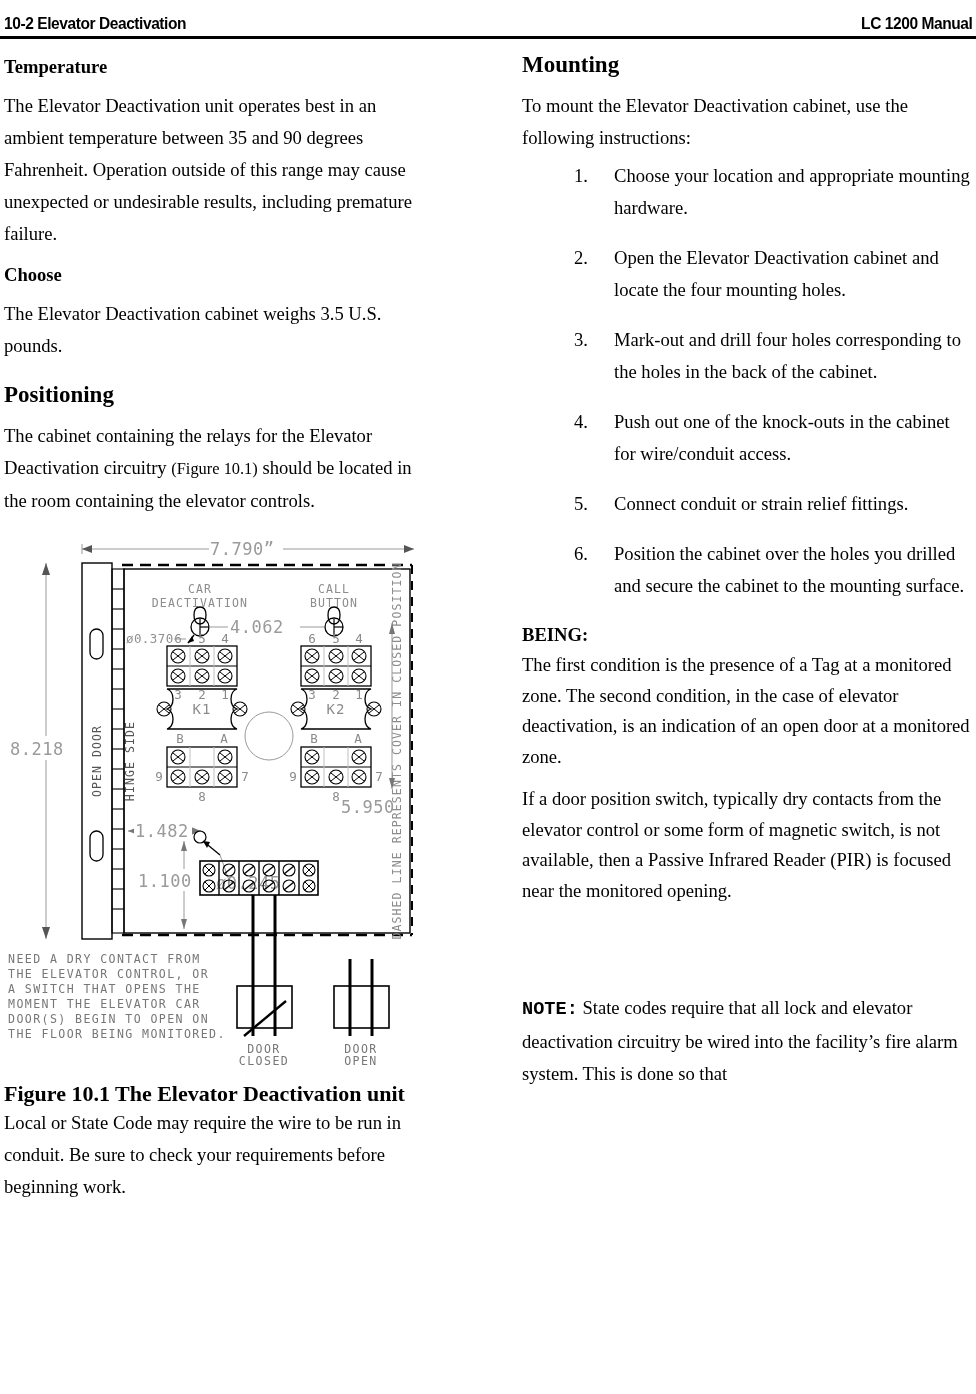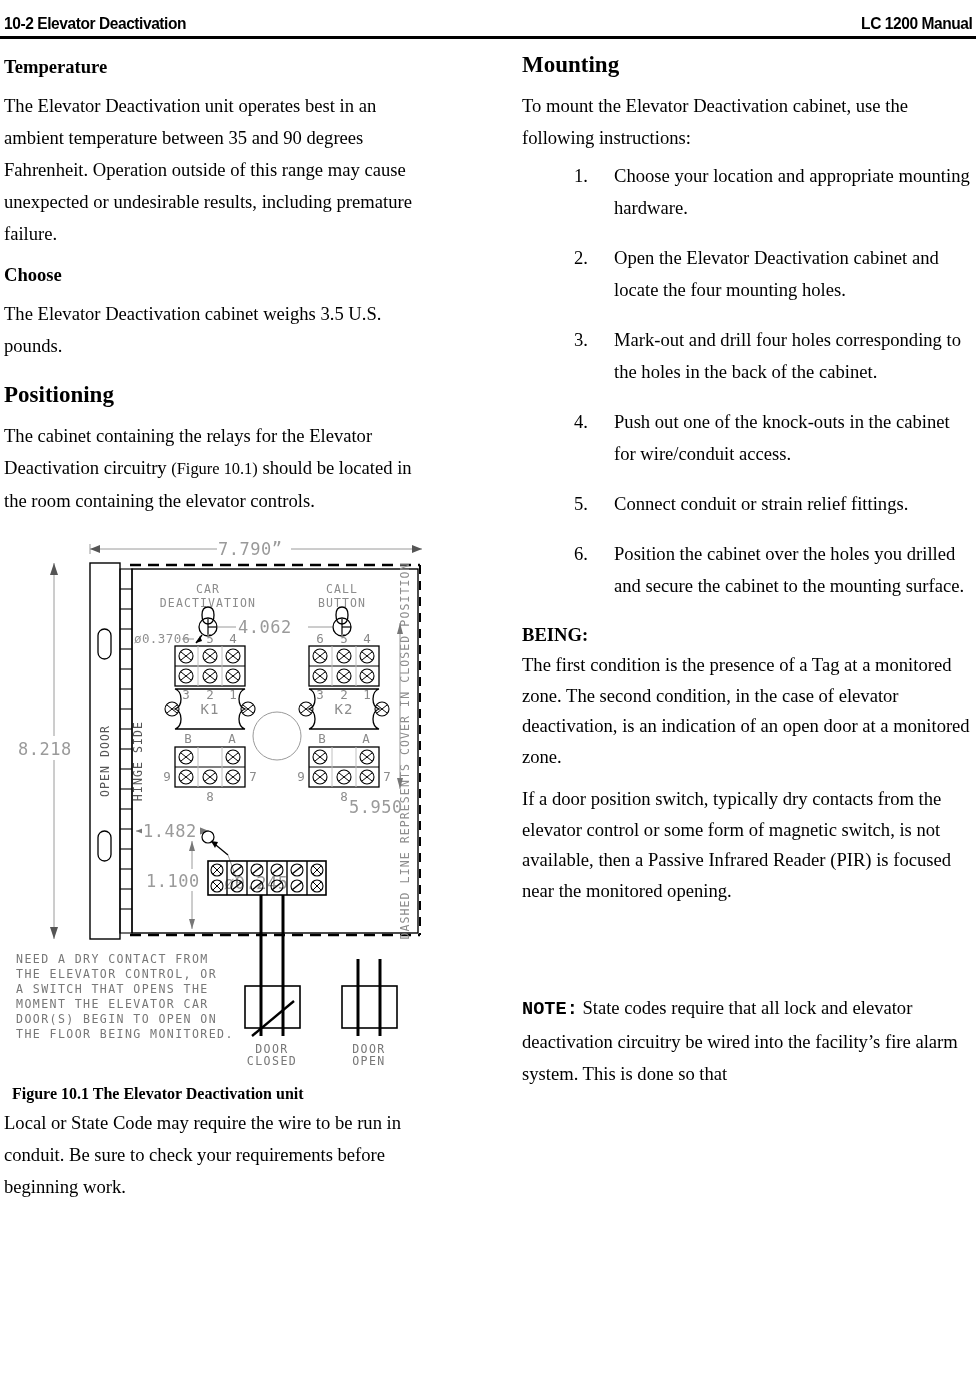--- a/index.html
+++ b/index.html
@@ -124,25 +124,24 @@
     font-size: 18.6px;
     line-height: 30px;
   }
   .inline-bold { font-weight: bold; font-family: Liberation Mono, monospace; }
 
   
   .figure-wrap {
     position: relative;
     width: 432px;
     margin-top: 14px;
-    margin-left: 8px;
   }
   .figure-caption {
     font-weight: bold;
-    font-size: 16px;
+    font-size: 22px;
     line-height: 26px;
     margin-top: 10px;
   }
   svg.drawing { display: block; }
   .dwg-line   { stroke: #000; fill: none; }
   .dwg-gray   { stroke: #9a9a9a; fill: none; stroke-width: 1; }
   .dwg-txt {
     font-family: "DejaVu Sans Mono", "Liberation Mono", monospace;
     fill: #8c8c8c;
     font-size: 11.5px;

